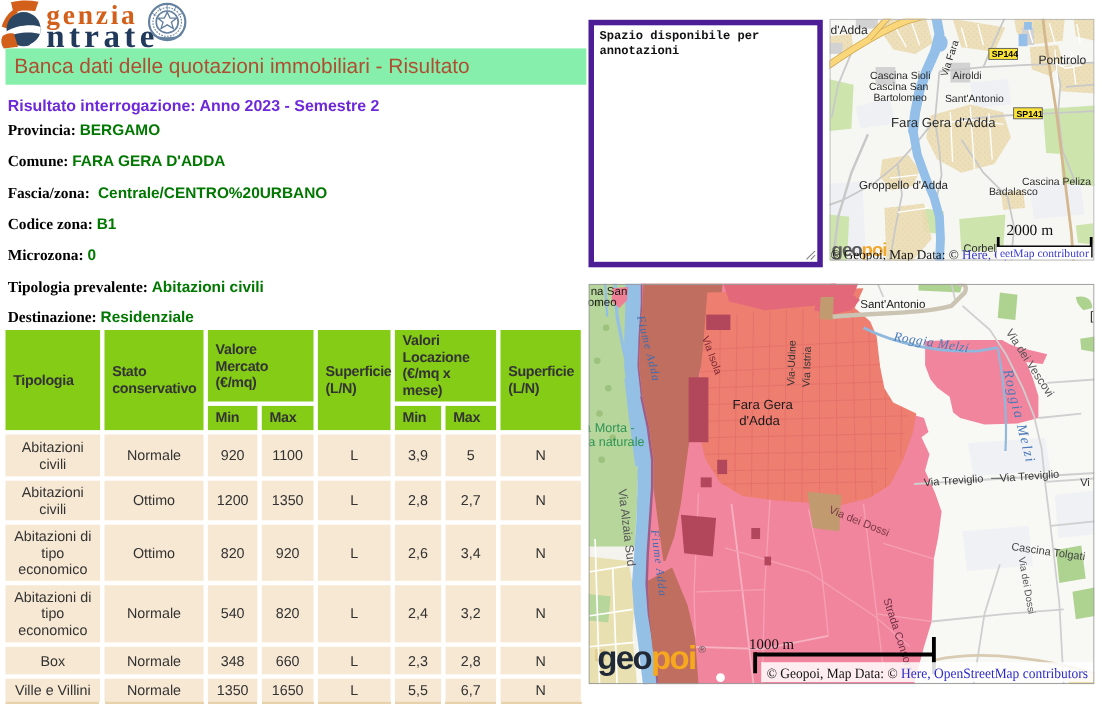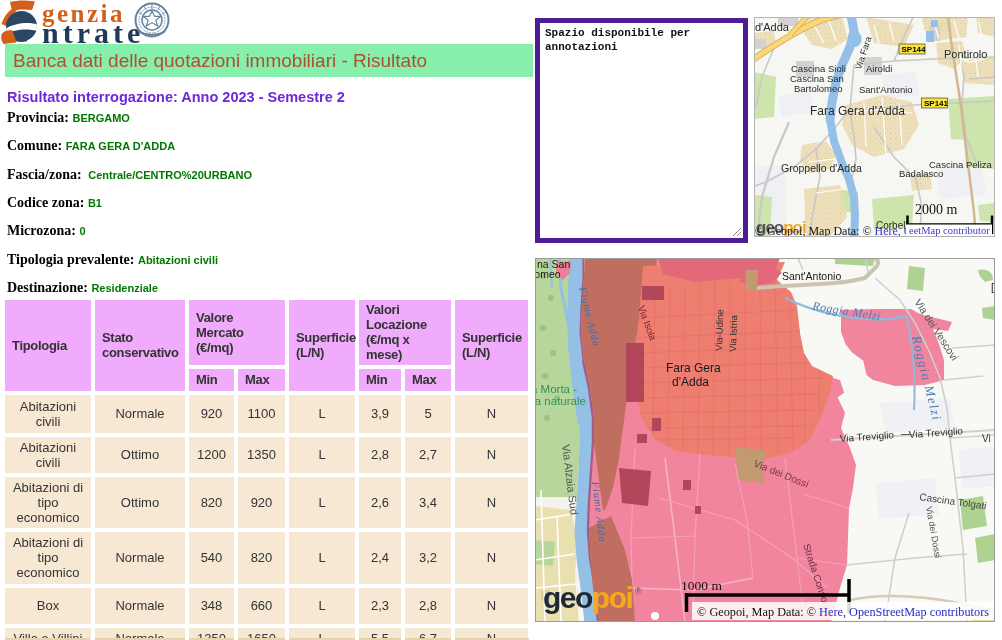--- a/index.html
+++ b/index.html
@@ -1,23 +1,23 @@
 <!DOCTYPE html>
 <html><head><meta charset="utf-8">
 <style>
 html,body{margin:0;padding:0;background:#fff}
 body{width:1002px;height:640px;overflow:hidden;position:relative;font-family:"Liberation Sans",sans-serif}
 .abs{position:absolute}
 #banner{left:5px;top:44px;width:520px;height:33px;background:#86efac;color:#ae4f32;font-size:19px;line-height:33px;padding-left:8px}
 #head2{left:7px;top:89px;font-size:14.5px;font-weight:bold;color:#6d28d9}
 .lab{left:7px;font-family:"Liberation Serif",serif;font-size:14px;font-weight:bold;color:#000;white-space:nowrap}
-.lab b{font-family:"Liberation Sans",sans-serif;font-size:11px;color:#007800}
+.lab b{font-family:"Liberation Sans",sans-serif;font-size:14px;color:#007800}
 #tbl{left:1px;top:295.5px}
 table{border-collapse:separate;border-spacing:4px;table-layout:fixed;width:531px;font-size:13px;color:#333}
-th{background:#f0abfc;font-weight:bold;text-align:left;vertical-align:middle;padding:0 0 0 7px;line-height:15px;font-size:13px;letter-spacing:-0.3px}
+th{background:#84cc16;font-weight:bold;text-align:left;vertical-align:middle;padding:0 0 0 7px;line-height:15px;font-size:13px;letter-spacing:-0.3px}
 td{background:#f7e8d3;text-align:center;vertical-align:middle;padding:0 2px;line-height:15px}
 #sliver{left:5px;top:637.5px;width:524px;height:3px;background:linear-gradient(90deg,#e8d2ae 0 85px,#fff 85px 90px,#e8d2ae 90px 180px,#fff 180px 184px,#e8d2ae 184px 229px,#fff 229px 233px,#e8d2ae 233px 280px,#fff 280px 284px,#e8d2ae 284px 350px,#fff 350px 354px,#e8d2ae 354px 396px,#fff 396px 400px,#e8d2ae 400px 446px,#fff 446px 450px,#e8d2ae 450px 523px)}
 #ta{left:535px;top:18px;width:198px;height:211px;border:5px solid #4c1d95;font-family:"Liberation Mono",monospace;font-weight:bold;font-size:11px;line-height:13.5px;color:#111;padding:4px 0 0 5px;background:#fff}
 </style></head>
 <body>
 
 <svg class="abs" style="left:0;top:0" width="180" height="47" viewBox="0 0 180 47">
   <g fill="#d2601a">
     <path d="M10,2 C18,0 27,0 35,1.5 L32,10 C24,9 17,9.5 12,11 Z"></path>
     <path d="M11,9.5 L17,10.5 C12,15 8,20 6,26 L1.5,24 C3.5,18 6.5,13 11,9.5 Z"></path>
@@ -114,21 +114,21 @@
           <td style="height:52px">Abitazioni di tipo economico</td>
           <td>Normale</td>
           <td>540</td>
           <td>820</td>
           <td>L</td>
           <td>2,4</td>
           <td>3,2</td>
           <td>N</td>
         </tr>
 <tr>
-          <td style="height:36px">Box</td>
+          <td style="height:25px">Box</td>
           <td>Normale</td>
           <td>348</td>
           <td>660</td>
           <td>L</td>
           <td>2,3</td>
           <td>2,8</td>
           <td>N</td>
         </tr>
 <tr>
           <td style="height:22px">Ville e Villini</td>

